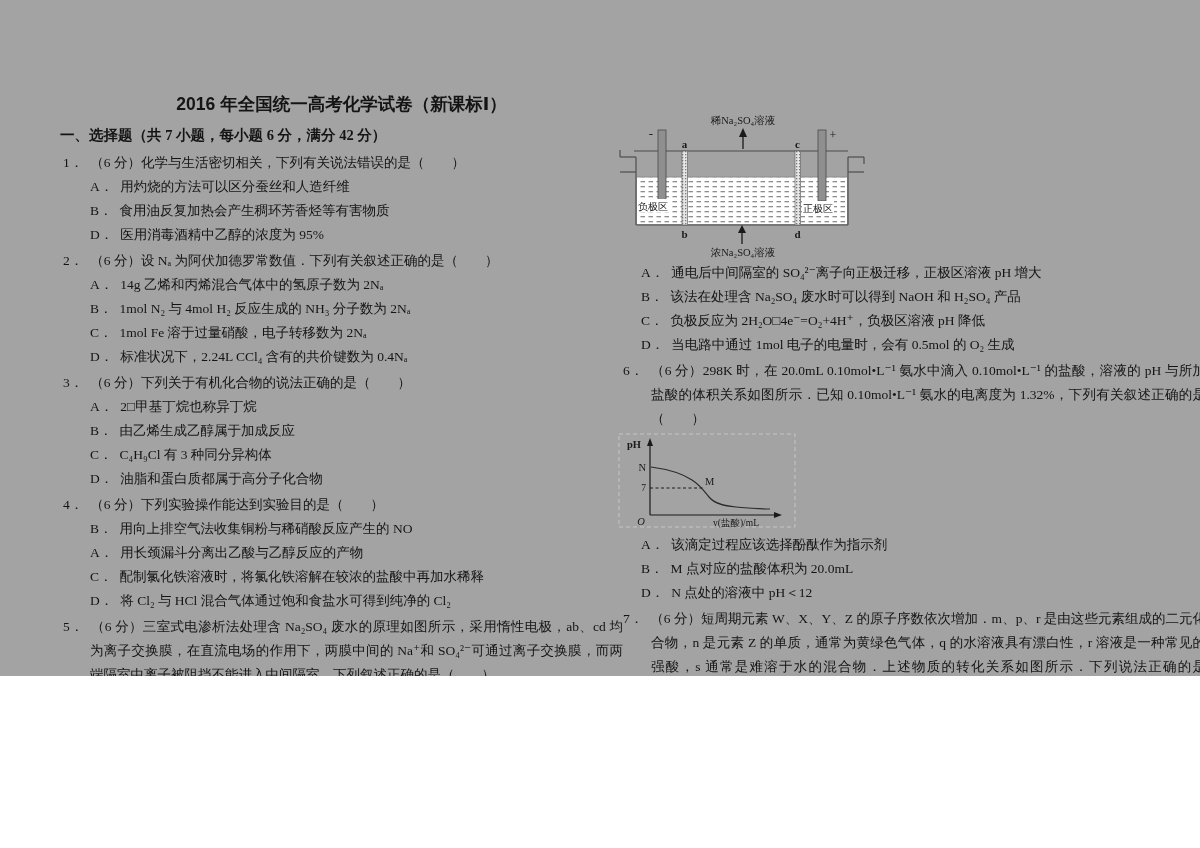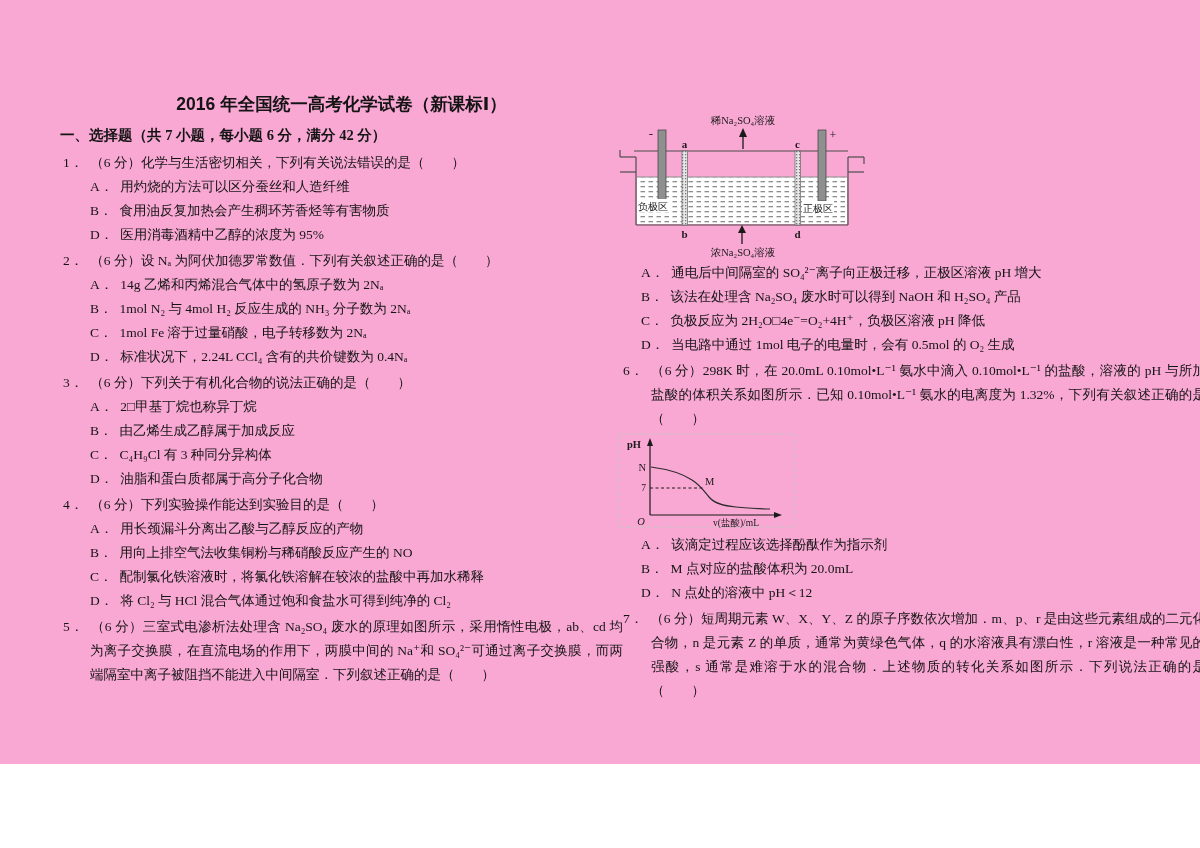--- a/index.html
+++ b/index.html
@@ -1,16 +1,16 @@
 <!DOCTYPE html>
 <html><head>
 <meta charset="utf-8">
 <style>
   html,body{margin:0;padding:0;background:#ffffff;}
-  .page{position:relative;width:1200px;height:764px;background:#f9a8d4;overflow:hidden;
+  .page{position:relative;width:1200px;height:676px;background:#a3a3a3;overflow:hidden;
         font-family:"Liberation Serif","DejaVu Serif",serif;color:#141414;}
   .col-left{position:absolute;left:60px;top:92px;width:563px;}
   .col-right{position:absolute;left:616px;top:85px;width:590px;margin-top:24px;}
   .doc-title{text-align:center;font-size:17.5px;font-weight:bold;line-height:24px;margin-bottom:8px;
              font-family:"Liberation Sans","DejaVu Sans",sans-serif;}
   .section-heading{font-size:14.5px;font-weight:bold;line-height:22px;margin:8px 0 5px 0;}
   .q{font-size:13.5px;line-height:24px;text-align:justify;margin-bottom:2px;}
   .stem-row{padding-left:30px;text-indent:-27px;}
   .opt-row{padding-left:57px;text-indent:-27px;}
   .q-num{margin-right:7px;}
@@ -51,22 +51,22 @@
     <div class="q">
       <div class="stem-row"><span class="q-num">3．</span><span>（6 分）下列关于有机化合物的说法正确的是（　　）</span></div>
       <div class="opt-row"><span class="opt-label">A．</span><span>2□甲基丁烷也称异丁烷</span></div>
       <div class="opt-row"><span class="opt-label">B．</span><span>由乙烯生成乙醇属于加成反应</span></div>
       <div class="opt-row"><span class="opt-label">C．</span><span>C₄H₉Cl 有 3 种同分异构体</span></div>
       <div class="opt-row"><span class="opt-label">D．</span><span>油脂和蛋白质都属于高分子化合物</span></div>
     </div>
 
     <div class="q">
       <div class="stem-row"><span class="q-num">4．</span><span>（6 分）下列实验操作能达到实验目的是（　　）</span></div>
+      <div class="opt-row"><span class="opt-label">B．</span><span>用向上排空气法收集铜粉与稀硝酸反应产生的 NO</span></div>
       <div class="opt-row"><span class="opt-label">A．</span><span>用长颈漏斗分离出乙酸与乙醇反应的产物</span></div>
-      <div class="opt-row"><span class="opt-label">B．</span><span>用向上排空气法收集铜粉与稀硝酸反应产生的 NO</span></div>
       <div class="opt-row"><span class="opt-label">C．</span><span>配制氯化铁溶液时，将氯化铁溶解在较浓的盐酸中再加水稀释</span></div>
       <div class="opt-row"><span class="opt-label">D．</span><span>将 Cl₂ 与 HCl 混合气体通过饱和食盐水可得到纯净的 Cl₂</span></div>
     </div>
 
     <div class="q">
       <div class="stem-row"><span class="q-num">5．</span><span>（6 分）三室式电渗析法处理含 Na₂SO₄ 废水的原理如图所示，采用惰性电极，ab、cd 均为离子交换膜，在直流电场的作用下，两膜中间的 Na⁺和 SO₄²⁻可通过离子交换膜，而两端隔室中离子被阻挡不能进入中间隔室．下列叙述正确的是（　　）</span></div>
     </div>
   </div>
 
   <div class="col-right">

